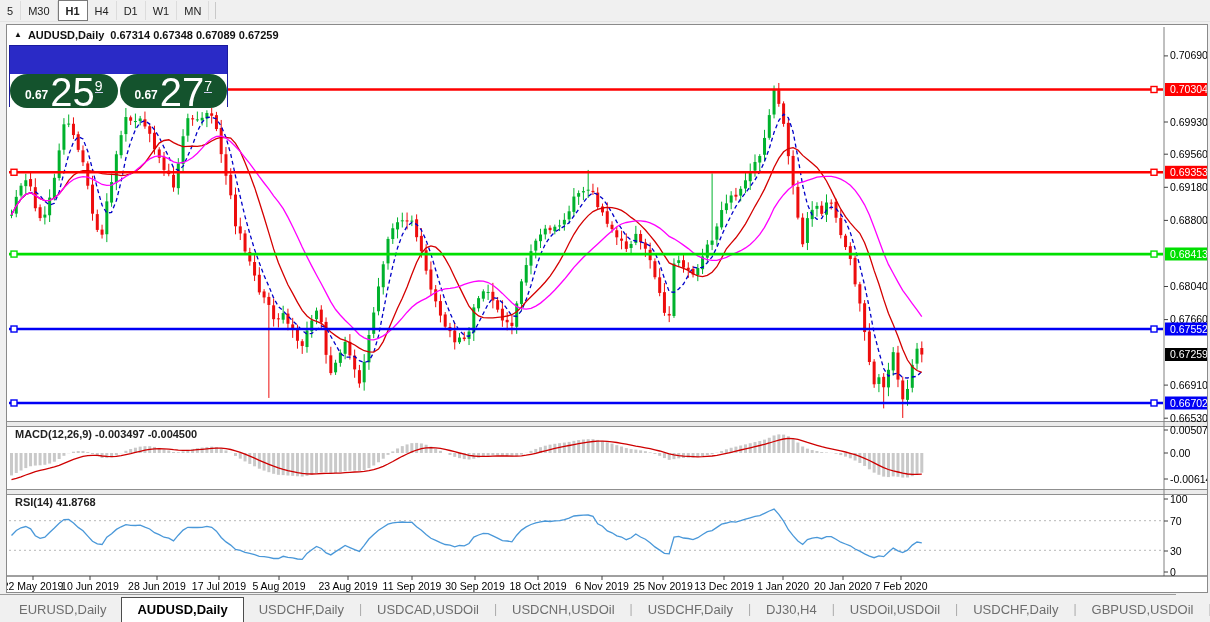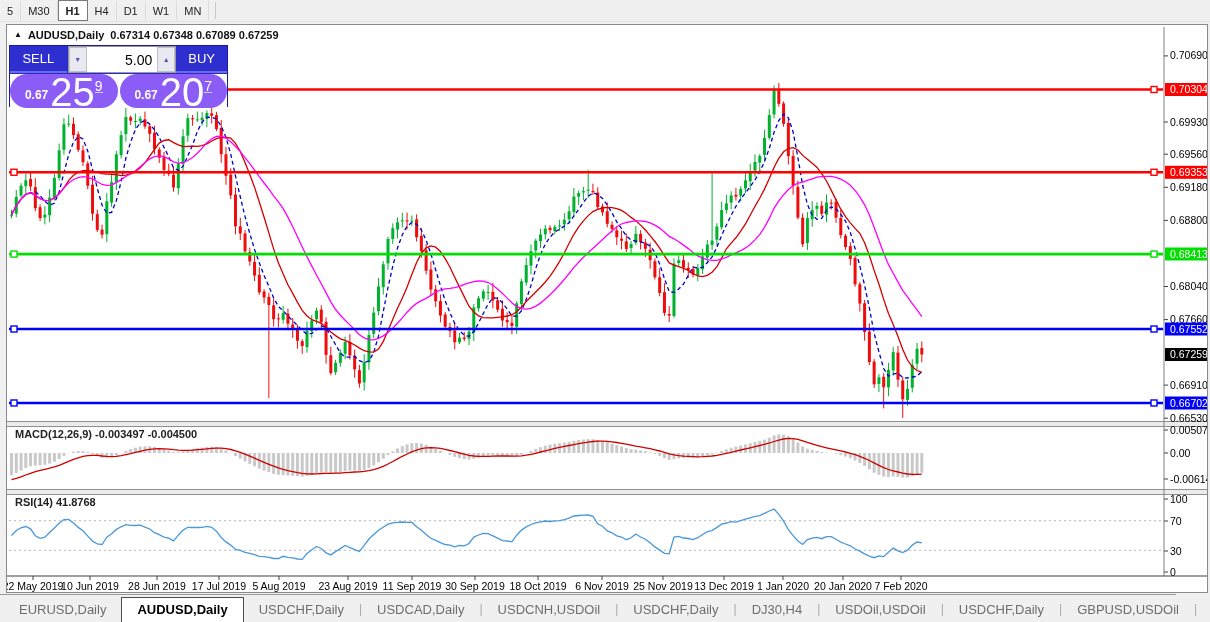--- a/index.html
+++ b/index.html
@@ -28,21 +28,21 @@
   .tp-btn{background:#2f2fd0;color:#fff;font-size:13px;display:flex;align-items:center;justify-content:center;
     border-bottom:2px solid #6b6bea;cursor:pointer;}
   #sell-btn{width:57px;}
   #buy-btn{width:51px;margin-left:auto;}
   #tp-spinner{display:flex;height:27px;background:#fff;border:1px solid #9a9a9a;box-sizing:border-box;width:109px;margin-left:1px;}
   .spin-btn{width:18px;background:#e9e9f2;border:1px solid #c0c0cc;box-sizing:border-box;color:#5555bb;
     font-size:7px;display:flex;align-items:center;justify-content:center;cursor:pointer;}
   #tp-volume{flex:1;border:none;outline:none;font-size:14px;text-align:right;padding-right:5px;width:60px;
     font-family:"Liberation Sans",sans-serif;color:#000;}
   #tp-row2{position:absolute;left:0;top:28px;width:100%;height:34px;display:flex;gap:2px;background:#fff;}
-  .tp-price{flex:1;background:#8b5cf6;color:#fff;display:flex;align-items:flex-end;justify-content:center;padding-bottom:2px;border-radius:17px;}
+  .tp-price{flex:1;background:#14532d;color:#fff;display:flex;align-items:flex-end;justify-content:center;padding-bottom:2px;border-radius:17px;}
   .tp-price .pfx{font-size:12px;font-weight:bold;margin-bottom:4px;}
   .tp-price .big{font-size:40px;line-height:28px;margin-left:2px;}
   .tp-price .sup{font-size:14px;line-height:12px;margin-bottom:13px;border-bottom:1px solid #cfcfef;}
   
   #tab-bar{position:absolute;left:0;top:594px;width:1176px;height:28px;background:#f0f0f0;
     border-top:1px solid #9a9a9a;display:flex;align-items:flex-end;}
   #tab-accent{width:5px;height:17px;background:#8b1a1a;margin:0 4px 3px 0;}
   .sym-tab{font-size:13px;color:#6e6e6e;padding:4px 15px 6px 15px;white-space:nowrap;cursor:pointer;}
   .sym-tab.active{background:#ffffff;color:#000;font-weight:bold;border:1px solid #4d4d4d;border-bottom:none;
     margin-top:-1px;}
@@ -763,55 +763,46 @@
         <text x="900" y="589" font-size="10.5" fill="#000" text-anchor="middle" font-family="Liberation Sans,sans-serif">7 Feb 2020</text>
       </svg>
 
     <div id="ohlc-header">
       <span class="tri">▲</span>
       <span>AUDUSD,Daily</span>
       <span>0.67314 0.67348 0.67089 0.67259</span>
     </div>
 
     <div id="trade-panel">
-      <div id="tp-row1">
-        <div id="sell-btn" class="tp-btn">SELL</div>
-        <div id="tp-spinner">
-          <div class="spin-btn">▼</div>
-          <input id="tp-volume" readonly="" value="5.00" style="">
-          <div class="spin-btn">▲</div>
-        </div>
-        <div id="buy-btn" class="tp-btn">BUY</div>
-      </div>
       <div id="tp-row2">
         <div class="tp-price">
           <span class="pfx">0.67</span>
           <span class="big">25</span>
           <span class="sup">9</span>
         </div>
         <div class="tp-price">
           <span class="pfx">0.67</span>
-          <span class="big">20</span>
+          <span class="big">27</span>
           <span class="sup">7</span>
         </div>
       </div>
     </div>
 
     <div id="macd-label" class="panel-label">MACD(12,26,9) -0.003497 -0.004500</div>
     <div id="rsi-label" class="panel-label">RSI(14) 41.8768</div>
   </div>
 
   <div id="tab-bar">
     <div id="tab-accent"></div>
     <div id="tabs-container" style="display:flex;align-items:flex-end;">
         <div class="sym-tab">EURUSD,Daily</div>
         <div class="sym-tab active">AUDUSD,Daily</div>
         <div class="sym-tab">USDCHF,Daily</div>
         <span class="tab-div">|</span>
-        <div class="sym-tab">USDCAD,Daily</div>
+        <div class="sym-tab">USDCAD,USDOil</div>
         <span class="tab-div">|</span>
         <div class="sym-tab">USDCNH,USDOil</div>
         <span class="tab-div">|</span>
         <div class="sym-tab">USDCHF,Daily</div>
         <span class="tab-div">|</span>
         <div class="sym-tab">DJ30,H4</div>
         <span class="tab-div">|</span>
         <div class="sym-tab">USDOil,USDOil</div>
         <span class="tab-div">|</span>
         <div class="sym-tab">USDCHF,Daily</div>

